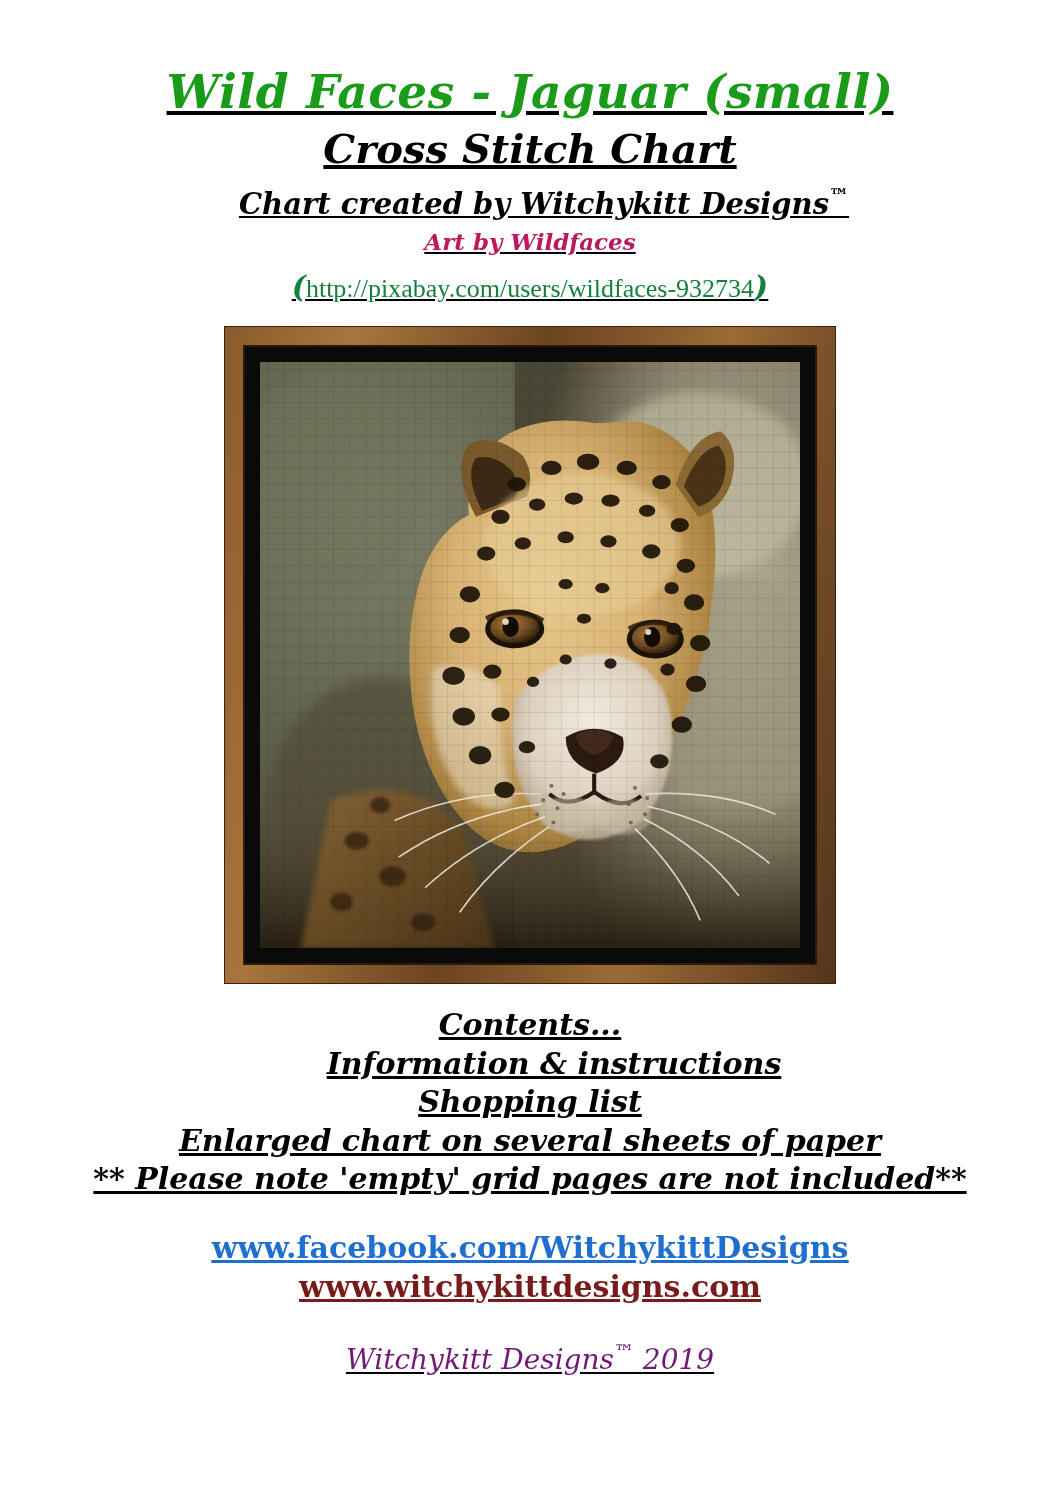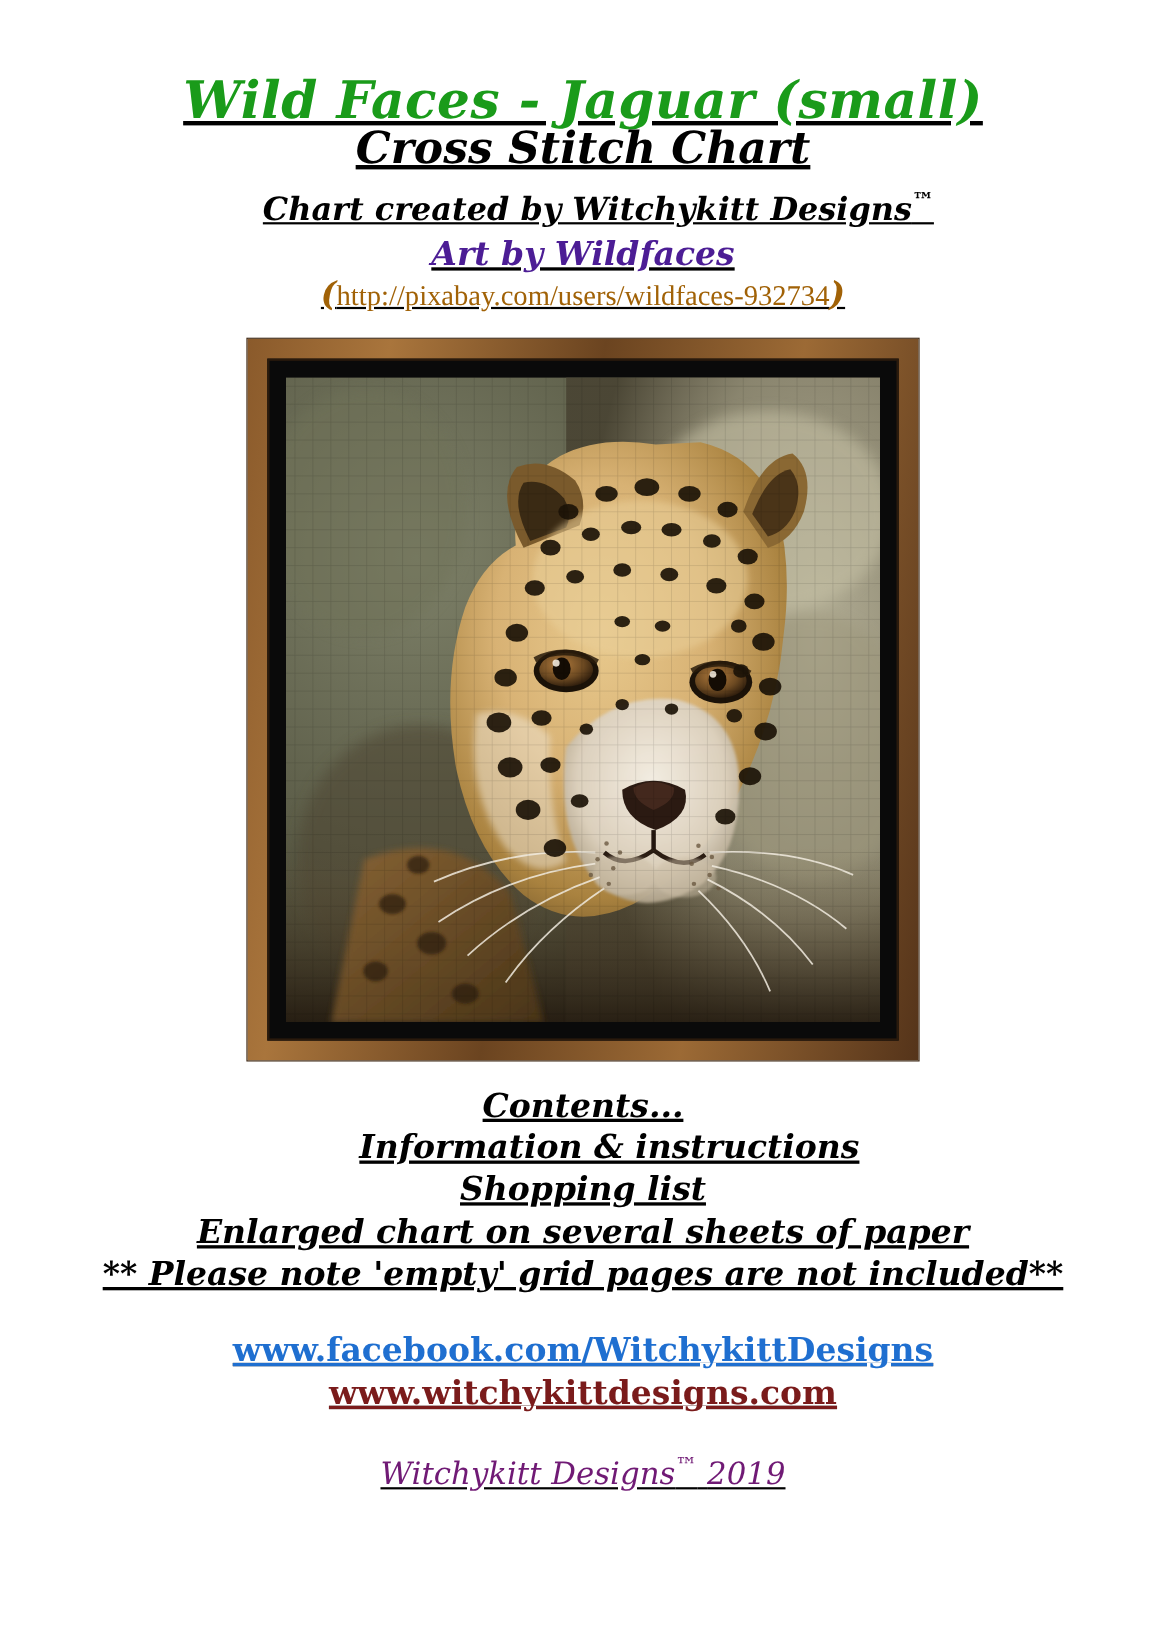--- a/index.html
+++ b/index.html
@@ -34,50 +34,51 @@
     color: #1a9b1a;
     letter-spacing: 0.5px;
     line-height: 1.0;
   }
   .title-sub {
     font-family: "DejaVu Serif", serif;
     font-weight: bold;
     font-style: italic;
     font-size: 40px;
     color: #000000;
+    margin-top: 14px;
     line-height: 1.0;
   }
   .credit-line {
     font-family: "DejaVu Serif", serif;
     font-weight: bold;
     font-style: italic;
     font-size: 29px;
     color: #000000;
     margin-top: 16px;
     line-height: 1.15;
     padding-left: 28px;
   }
   .credit-line .tm {
     font-size: 20px;
     vertical-align: super;
   }
   .credit-line2 {
     font-family: "DejaVu Serif", serif;
     font-weight: bold;
     font-style: italic;
-    font-size: 30px;
-    color: #4c1d95;
+    font-size: 23px;
+    color: #be185d;
     margin-top: 8px;
     line-height: 1.15;
   }
   .url-line {
     font-family: "Liberation Serif", serif;
     font-size: 26px;
-    color: #a16207;
-    margin-top: 0;
+    color: #15803d;
+    margin-top: 14px;
   }
   .url-line .paren {
     font-family: "DejaVu Serif", serif;
     font-weight: bold;
     font-style: italic;
     font-size: 30px;
   }
 
   
   .frame-wrap {

